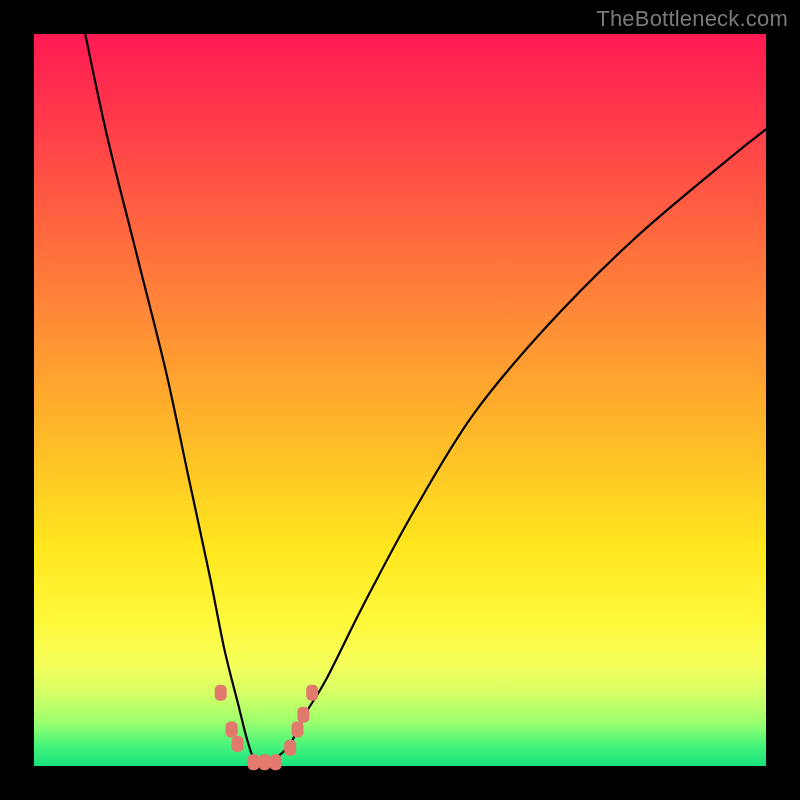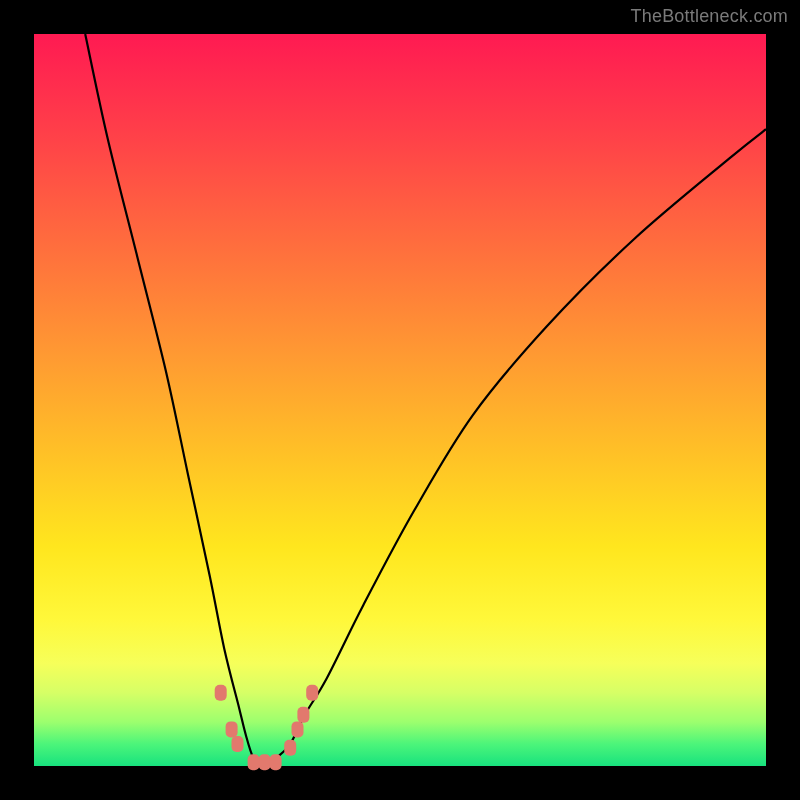--- a/index.html
+++ b/index.html
@@ -40,21 +40,21 @@
       #9cff6e 94%,
       #4cf57a 97%,
       #18e27e 100%
     );
   }
   .watermark {
     position: absolute;
     top: 6px;
     right: 12px;
     color: #7a7a7a;
-    font-size: 18px;
+    font-size: 22px;
     letter-spacing: 0.2px;
     user-select: none;
   }
   svg.curve {
     position: absolute;
     left: 0;
     top: 0;
     width: 732px;
     height: 732px;
     overflow: visible;

